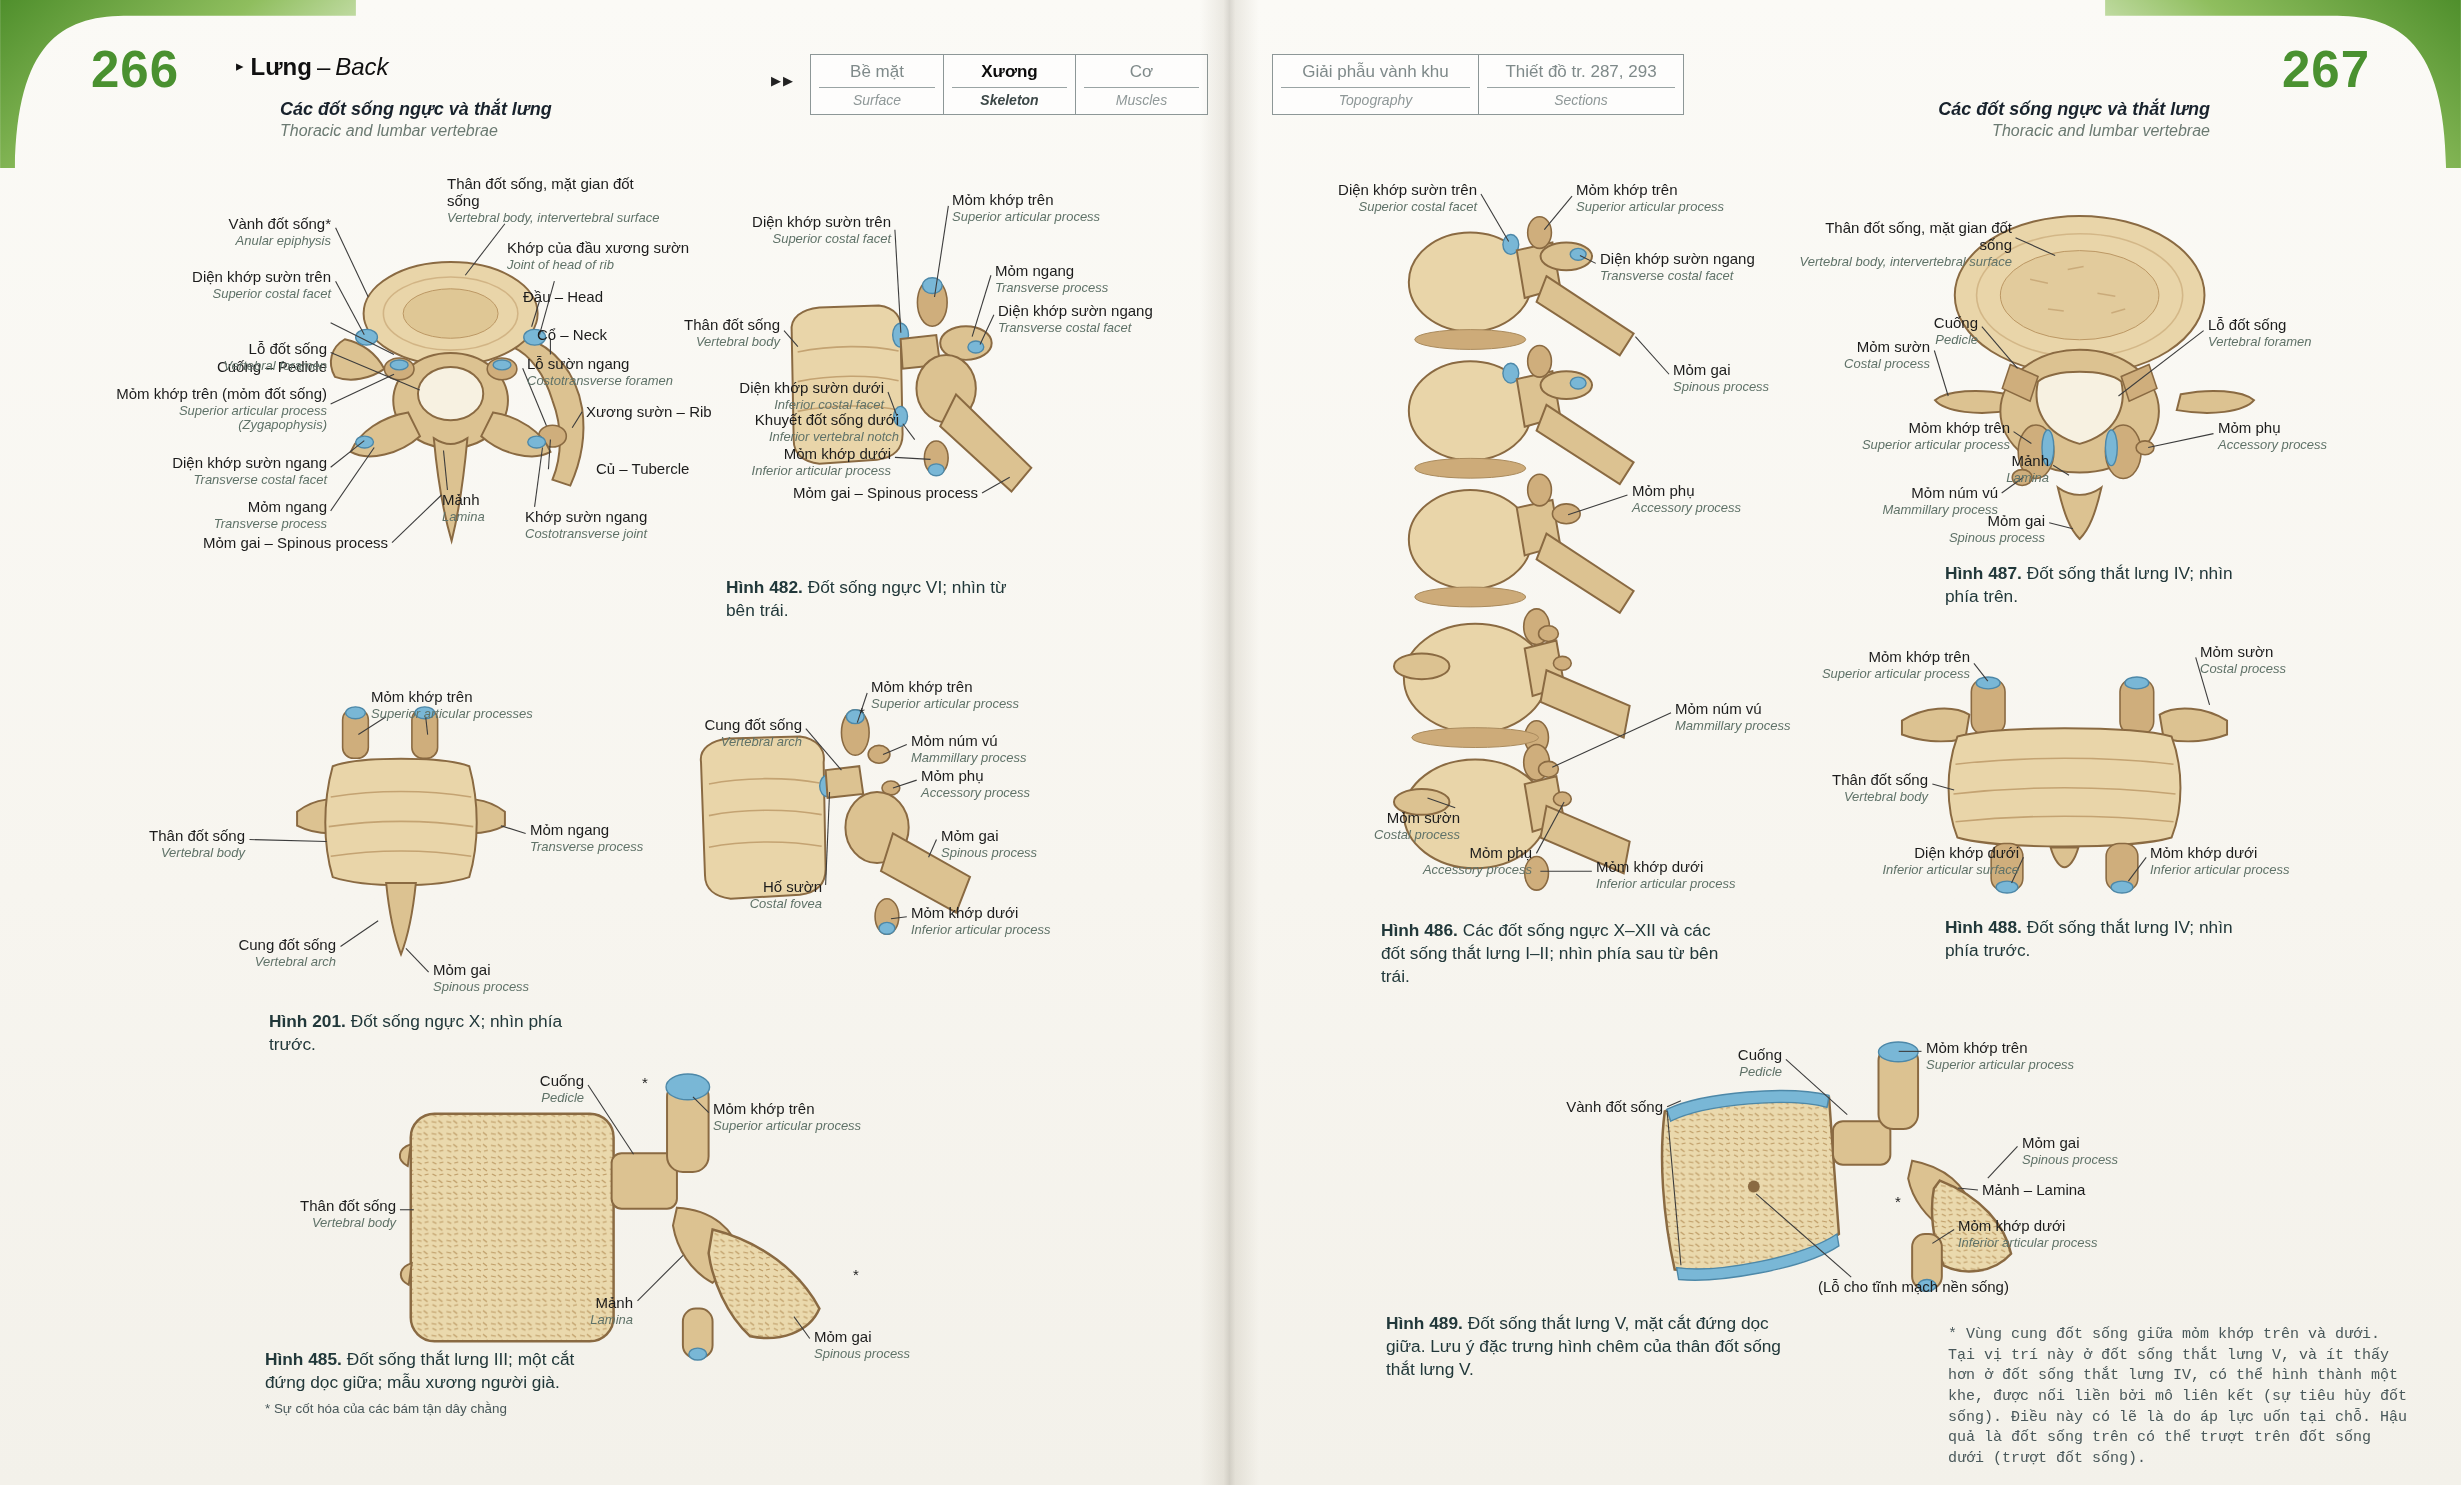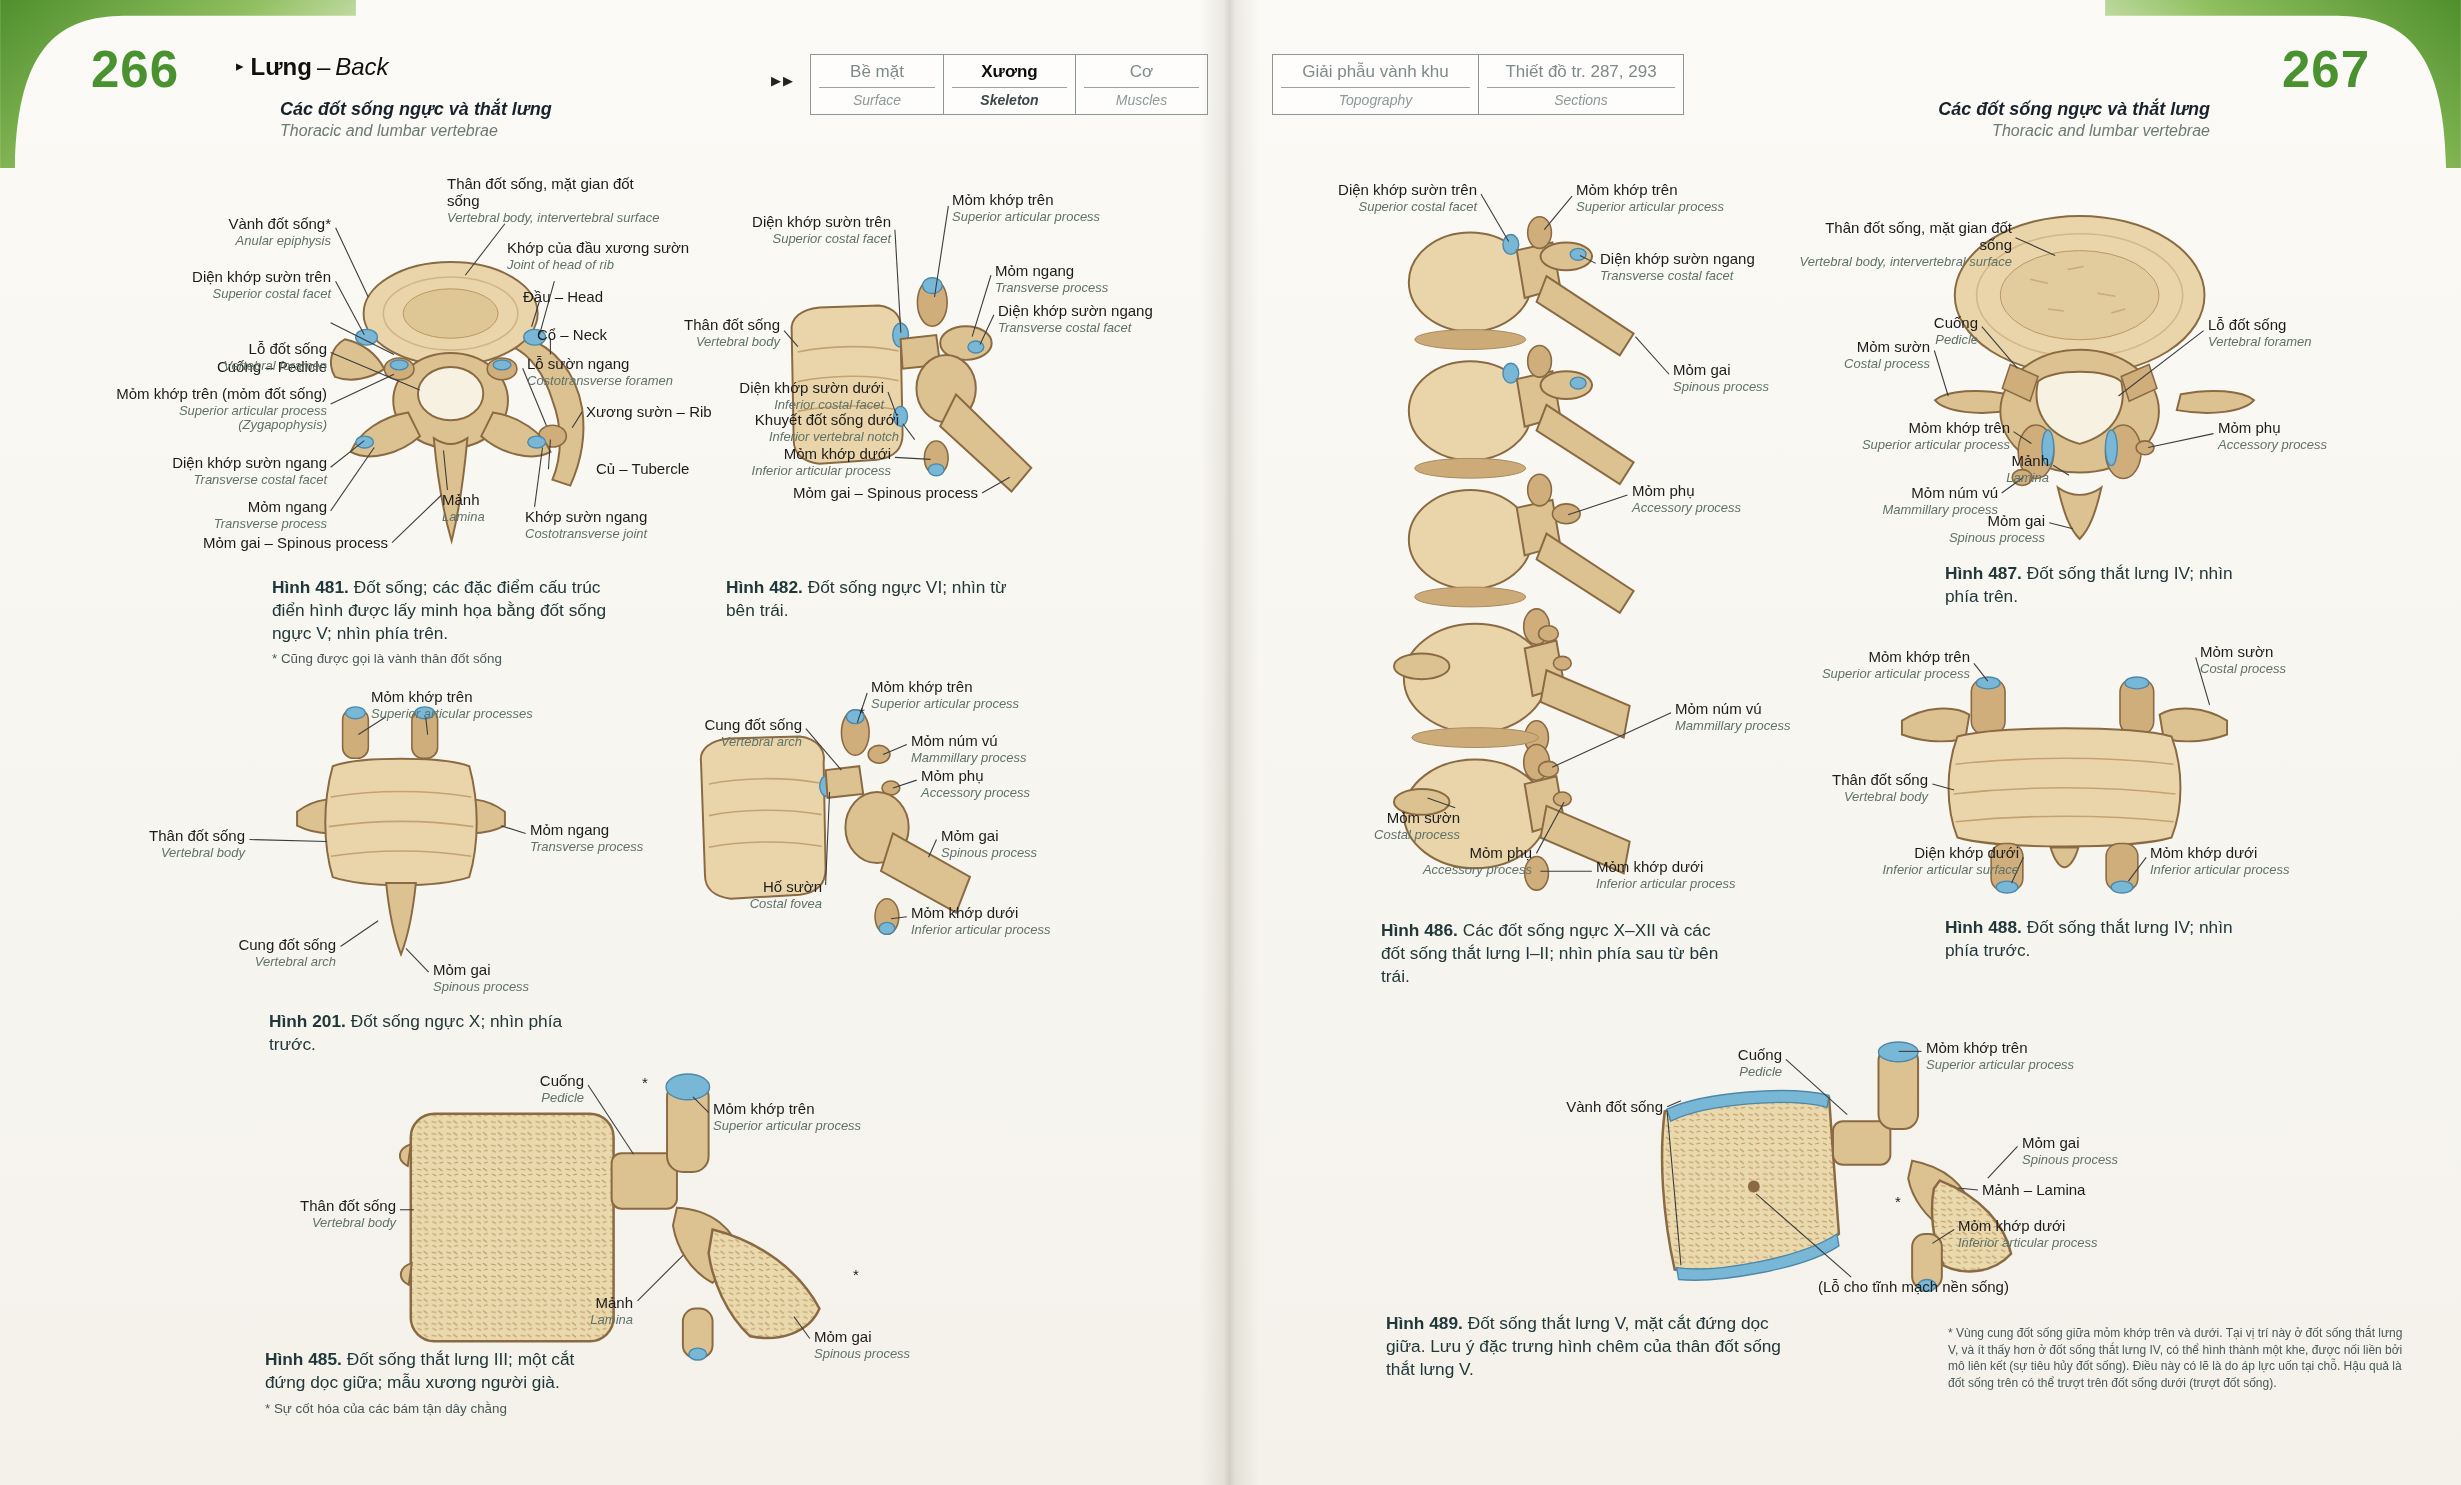--- a/index.html
+++ b/index.html
@@ -47,21 +47,21 @@
   #leaders{position:absolute;left:0;top:0;pointer-events:none;}
   #leaders line{stroke:#3c3c3c;stroke-width:1.1;}
   #labels-layer{position:absolute;left:0;top:0;width:100%;height:100%;pointer-events:none;}
   .label{position:absolute;max-width:213px;line-height:1.12;}
   .label.r{text-align:right;}
   .label .vi{font-size:15px;color:#1c1c1c;}
   .label .en{font-size:13px;font-style:italic;color:#5f7268;margin-top:1px;}
   .caption{position:absolute;font-size:17.3px;line-height:1.32;color:#21383a;}
   .caption .cb{font-weight:bold;}
   .caption .cfn{font-size:13.4px;color:#49585a;margin-top:6px;line-height:1.3;}
-  .page-footnote{position:absolute;font-size:12px;line-height:1.38;color:#49585a;}
+  .page-footnote{position:absolute;font-size:15px;line-height:1.38;color:#49585a;font-family:Liberation Mono, monospace;}
 </style>
 </head>
 <body>
 
 <div class="spread">
 
   <div class="corner l">
     <svg width="356" height="168" viewBox="0 0 360 170">
       <defs>
           <linearGradient id="gl" x1="0" y1="0" x2="1" y2="0.55">
@@ -696,25 +696,20 @@
         <div class="en">Inferior articular process</div>
       </div>
       <div class="label" style="left: 1818px; top: 1279px;">
         <div class="vi">(Lỗ cho tĩnh mạch nền sống)</div>
       </div>
       <div class="label" style="left: 1895px; top: 1194px;">
         <div class="vi">*</div>
       </div>
     </div>
 
-  <div class="caption" style="left:272px;top:576px;width:342px">
-    <span class="cb">Hình 481.</span>
-    <span>Đốt sống; các đặc điểm cấu trúc điển hình được lấy minh họa bằng đốt sống ngực V; nhìn phía trên.</span>
-    <div class="cfn">* Cũng được gọi là vành thân đốt sống</div>
-  </div>
   <div class="caption" style="left:726px;top:576px;width:307px">
     <span class="cb">Hình 482.</span>
     <span>Đốt sống ngực VI; nhìn từ bên trái.</span>
   </div>
   <div class="caption" style="left:269px;top:1010px;width:297px">
     <span class="cb">Hình 201.</span>
     <span>Đốt sống ngực X; nhìn phía trước.</span>
   </div>
   <div class="caption" style="left:265px;top:1348px;width:327px">
     <span class="cb">Hình 485.</span>

